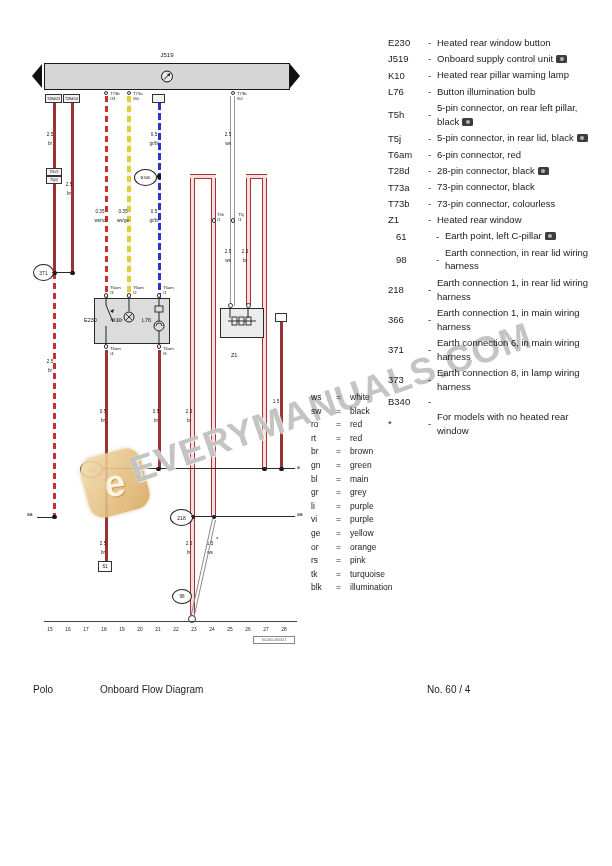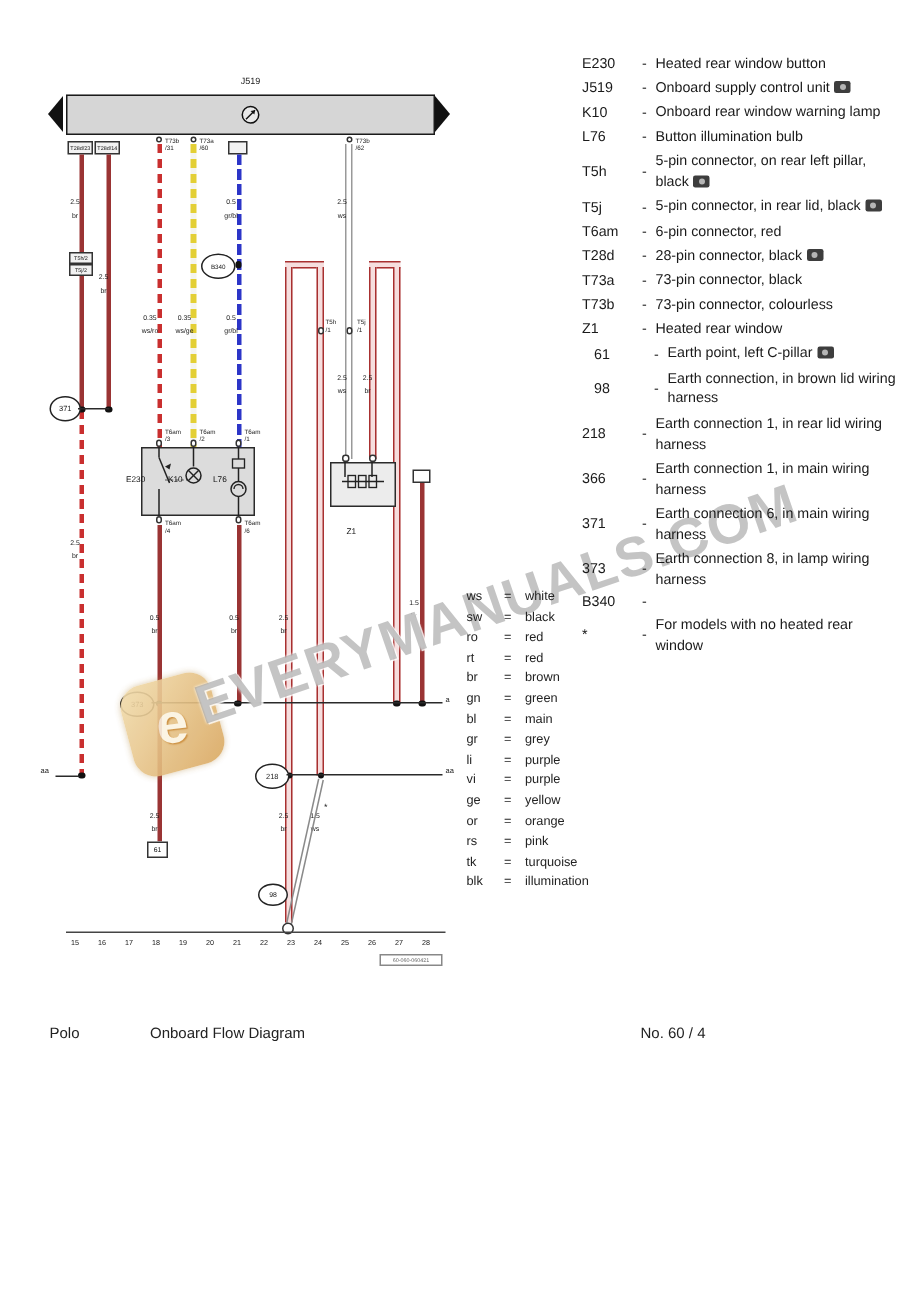--- a/index.html
+++ b/index.html
@@ -281,21 +281,21 @@
         <span class="ldesc"><span>Heated rear window button</span></span>
       </div>
     <div class="lrow">
         <span class="lterm">J519</span>
         <span class="ldash">-</span>
         <span class="ldesc"><span>Onboard supply control unit</span><span class="cam"></span></span>
       </div>
     <div class="lrow">
         <span class="lterm">K10</span>
         <span class="ldash">-</span>
-        <span class="ldesc"><span>Onboard rear window warning lamp</span></span>
+        <span class="ldesc"><span>Heated rear pillar warning lamp</span></span>
       </div>
     <div class="lrow">
         <span class="lterm">L76</span>
         <span class="ldash">-</span>
         <span class="ldesc"><span>Button illumination bulb</span></span>
       </div>
     <div class="lrow">
         <span class="lterm">T5h</span>
         <span class="ldash">-</span>
         <span class="ldesc"><span>5-pin connector, on rear left pillar, black</span><span class="cam"></span></span>
@@ -331,21 +331,21 @@
         <span class="ldesc"><span>Heated rear window</span></span>
       </div>
     <div class="lrow">
         <span class="lterm" style="padding-left:8px;">61</span>
         <span class="ldash">-</span>
         <span class="ldesc"><span>Earth point, left C-pillar</span><span class="cam"></span></span>
       </div>
     <div class="lrow">
         <span class="lterm" style="padding-left:8px;">98</span>
         <span class="ldash">-</span>
-        <span class="ldesc"><span>Earth connection, in brown lid wiring harness</span></span>
+        <span class="ldesc"><span>Earth connection, in rear lid wiring harness</span></span>
       </div>
     <div class="lrow">
         <span class="lterm">218</span>
         <span class="ldash">-</span>
         <span class="ldesc"><span>Earth connection 1, in rear lid wiring harness</span></span>
       </div>
     <div class="lrow">
         <span class="lterm">366</span>
         <span class="ldash">-</span>
         <span class="ldesc"><span>Earth connection 1, in main wiring harness</span></span>

